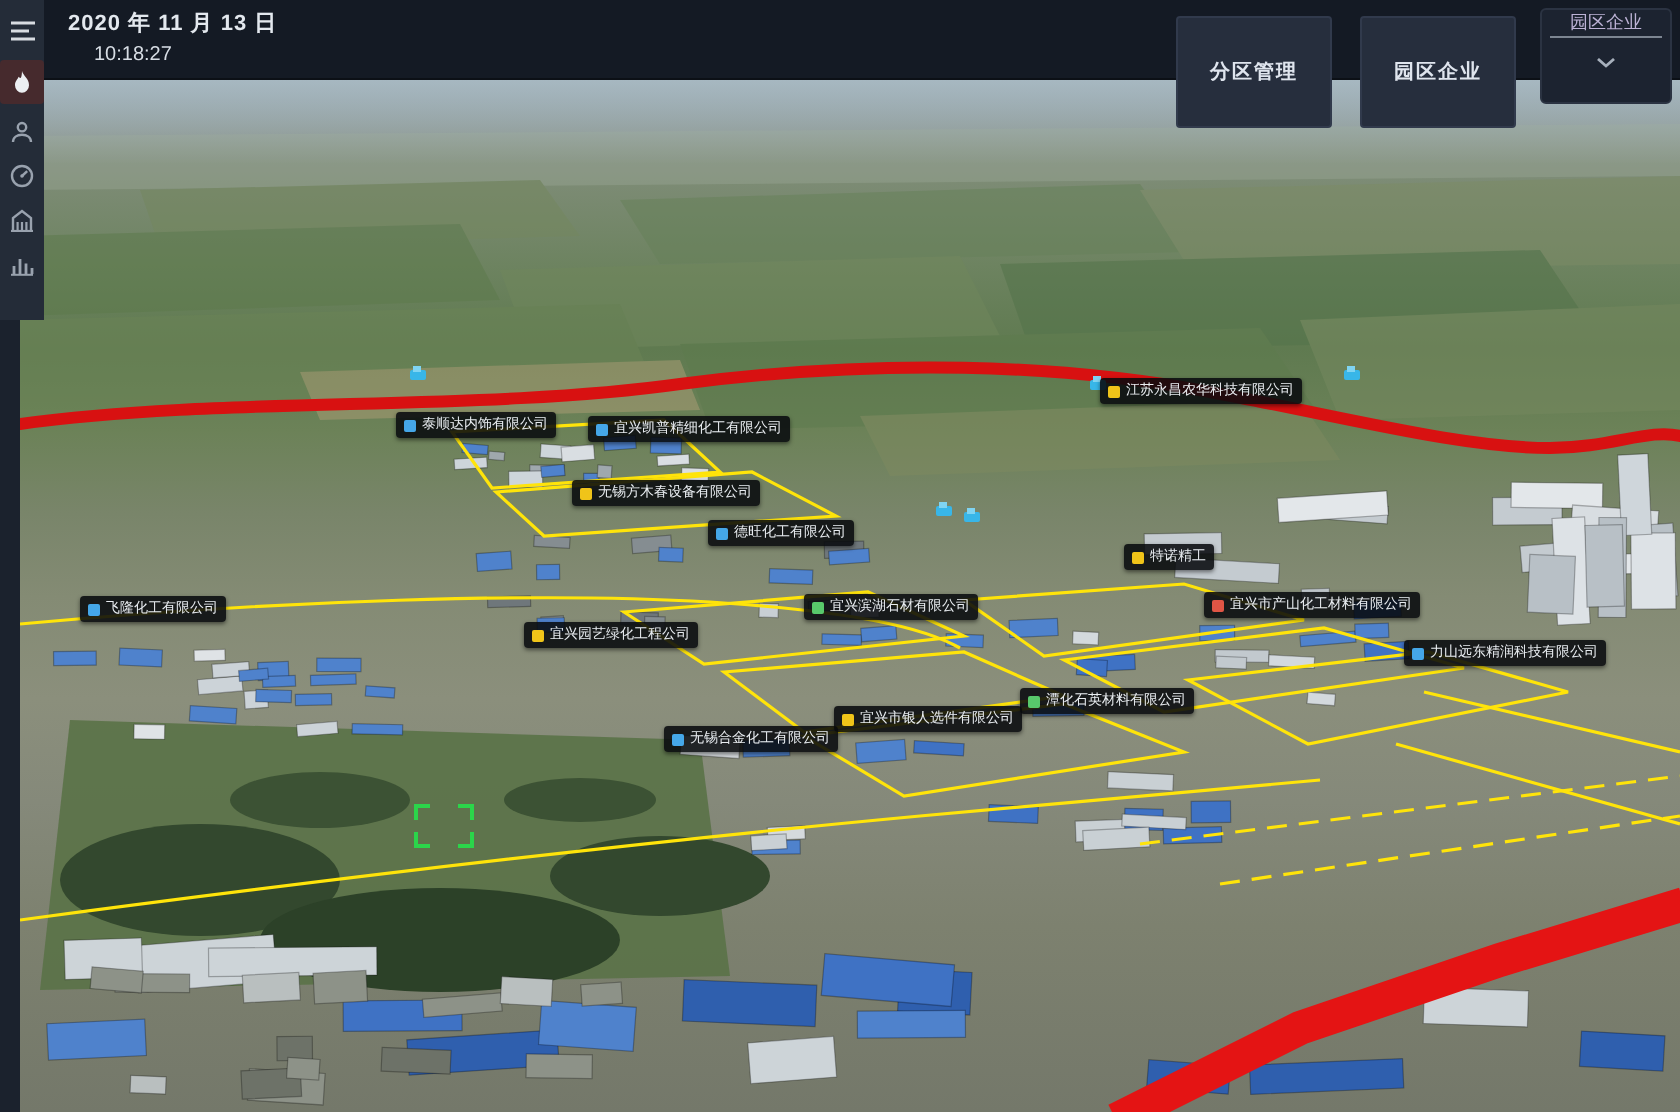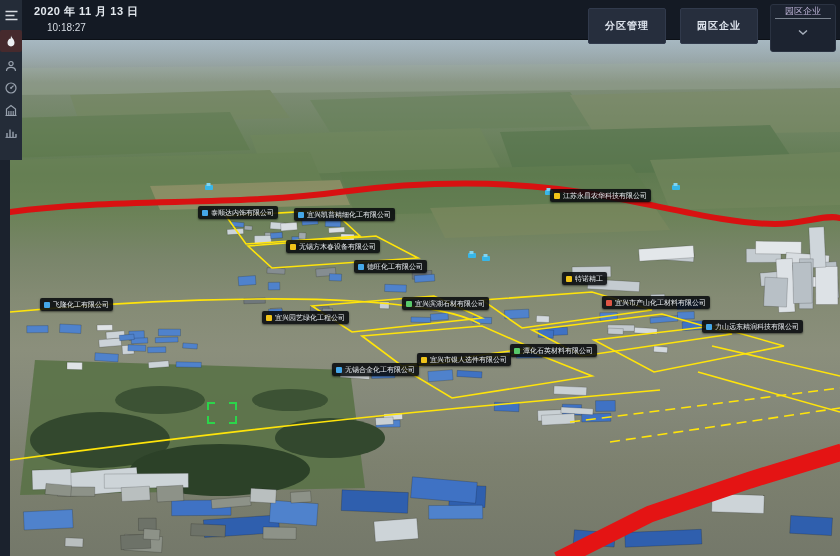--- a/index.html
+++ b/index.html
@@ -35,21 +35,21 @@
   
   .topbar{position:absolute;left:4px;top:0;width:840px;height:40px;background:#141a24;z-index:10;
     border-bottom:1px solid #0c1016;}
   .datetime{position:absolute;left:30px;top:4px;color:#e3e8ee;}
   .date{font-size:11px;font-weight:bold;letter-spacing:.5px;}
   .time{font-size:10px;margin-top:3px;padding-left:13px;color:#d7dde4;}
   .title{position:absolute;left:0;right:0;top:10px;text-align:center;color:#f2f5f9;
     font-size:14px;font-weight:bold;letter-spacing:1px;}
   .hbtns{position:absolute;right:86px;top:8px;display:flex;gap:14px;}
   .hbtn{background:#262e3d;color:#dfe5ee;font-size:10px;font-weight:bold;letter-spacing:1px;
-    padding:10px 16px;border-radius:2px;border:1px solid #313a4c;cursor:pointer;}
+    padding:20px 16px;border-radius:2px;border:1px solid #313a4c;cursor:pointer;}
   .dropdown{position:absolute;right:8px;top:4px;width:66px;height:48px;background:#1c2330;
     border:1px solid #2b3342;border-radius:3px;cursor:pointer;text-align:center;}
   .dropdown .lbl{font-size:9px;color:#bdb3d6;line-height:13px;}
   .dropdown .line{height:1px;background:#7c8591;margin:0 4px;}
   .dropdown .chev{margin-top:2px;}
 
   
   .side-strip{position:absolute;left:0;top:40px;width:10px;height:516px;background:#1b222d;z-index:9;}
   .sidebar{position:absolute;left:0;top:0;width:22px;height:160px;background:#242c38;z-index:11;
     display:flex;flex-direction:column;align-items:center;}

